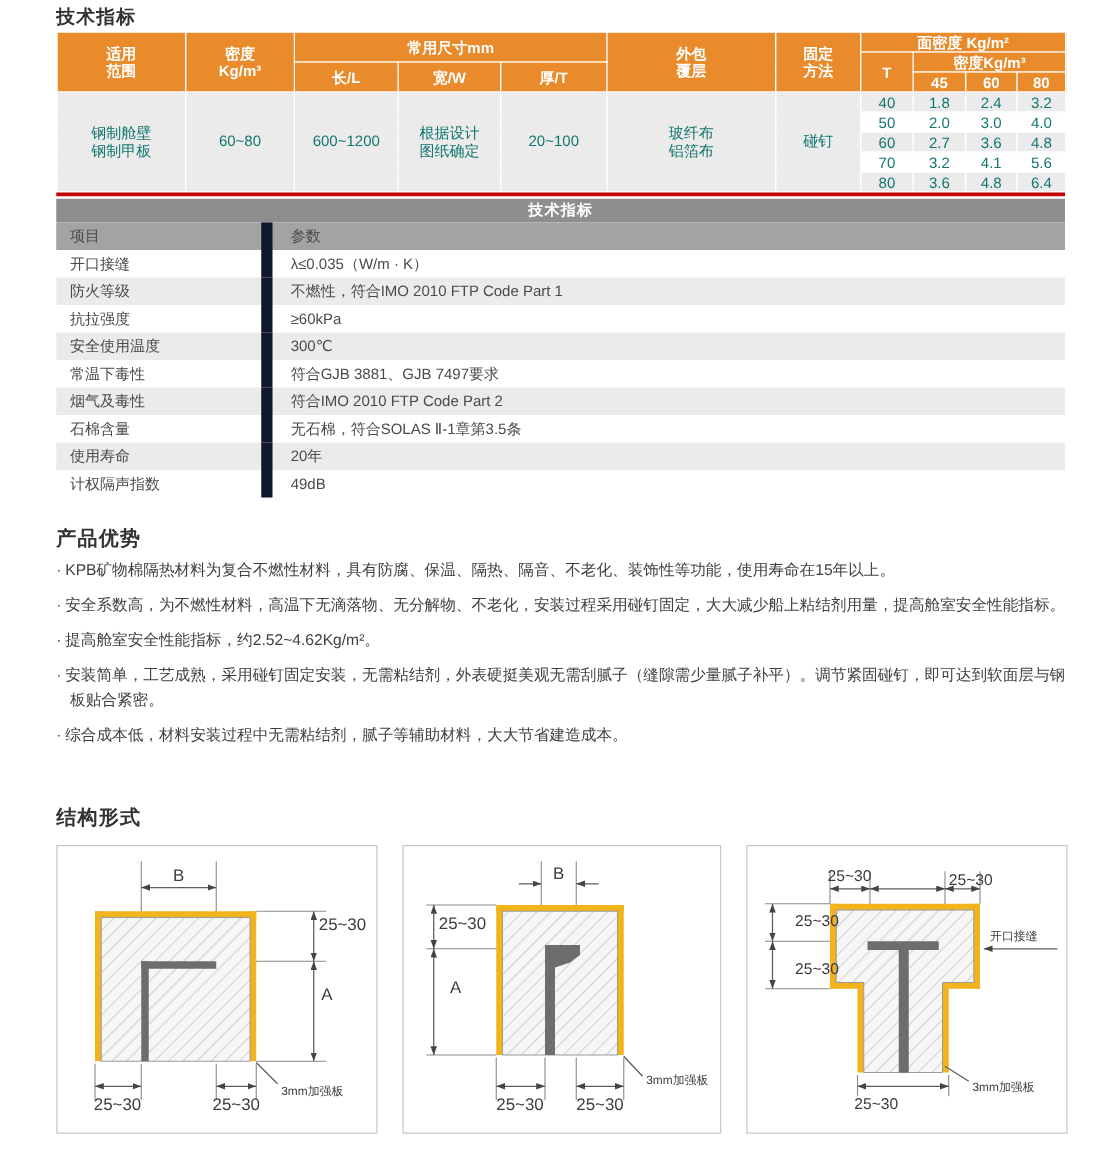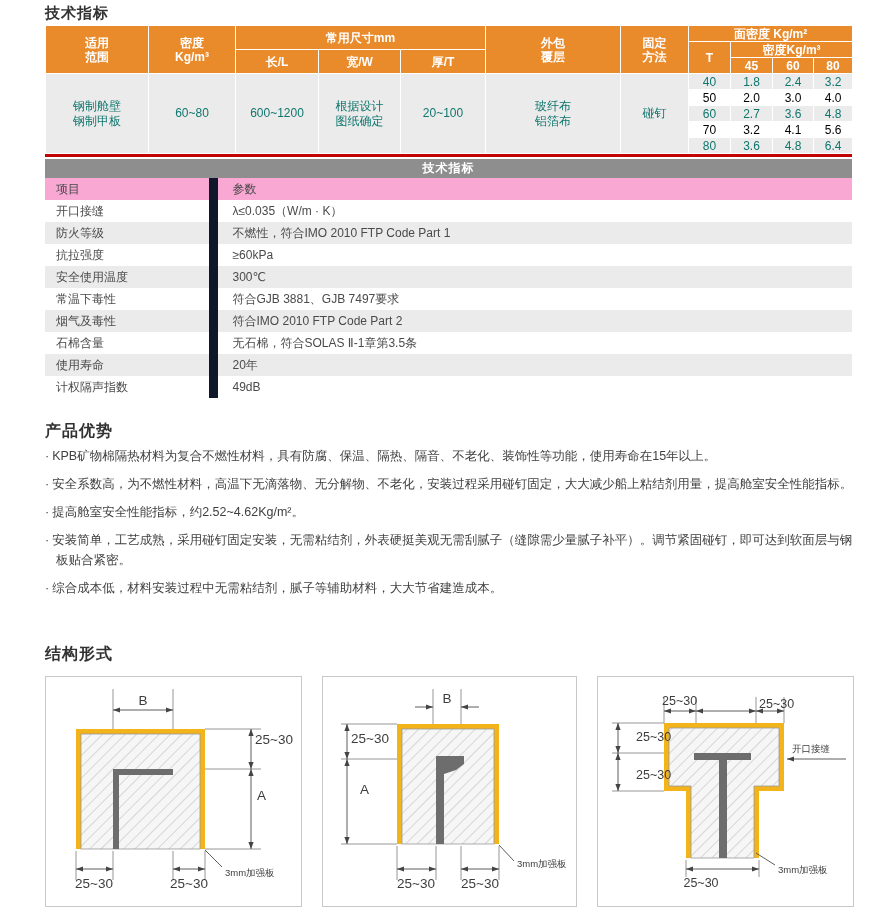--- a/index.html
+++ b/index.html
@@ -7,34 +7,34 @@
         font-family:"Liberation Sans","DejaVu Sans",sans-serif;color:#3f3f3f;}
   .sec-title{position:absolute;left:45px;font-size:16px;font-weight:bold;color:#323232;letter-spacing:1px;}
   
   .spec-table{position:absolute;left:45px;top:25px;width:807px;border-collapse:collapse;table-layout:fixed;}
   .spec-table td{border:1px solid #fff;text-align:center;vertical-align:middle;font-size:12px;padding:0;}
   .spec-table .oh{background:#E98A2B;color:#fff;font-weight:bold;line-height:14px;}
   .spec-table tr.h1{height:16px;} .spec-table tr.h2{height:8px;} .spec-table tr.h3{height:8px;}
   .spec-table tr.h4{height:16px;} .spec-table tr.dr{height:16px;}
   .spec-table .mg{background:#EBEBEB;color:#555;line-height:15px;}
   .spec-table tr.dr-g td{background:#EBEBEB;color:#0f766e;}
-  .spec-table tr.dr-w td{background:#fff;color:#000000;}
+  .spec-table tr.dr-w td{background:#fff;color:#0f766e;}
   .spec-table tr.dr td.mg{background:#EBEBEB;}
   .ln{display:block;}
   .redline{position:absolute;left:45px;top:154px;width:807px;height:3px;background:#C00505;}
   
   .banner{position:absolute;left:45px;top:159px;width:807px;height:19px;background:#8E8E8E;
           color:#fff;font-size:12px;font-weight:bold;text-align:center;line-height:19px;letter-spacing:1px;}
   
   .tech-table{position:absolute;left:45px;top:178px;width:807px;border-collapse:collapse;table-layout:fixed;font-size:12px;color:#4a4a4a;}
   .tech-table td{height:22px;padding:0 0 0 11px;vertical-align:middle;}
   .tech-table td.v{border-left:9px solid #0f172a;padding-left:15px;}
   .tech-table tr:nth-child(odd) td{background:#EBEBEB;}
   .tech-table tr:nth-child(even) td{background:#fff;}
-  .tech-table tr.hdr td{background:#f9a8d4;}
+  .tech-table tr.hdr td{background:#a3a3a3;}
   
   .bullets{position:absolute;left:45px;top:446px;width:812px;font-size:12.5px;line-height:20px;color:#3f3f3f;}
   .bullets .bi{margin:0 0 8px 0;padding-left:11px;text-indent:-11px;}
   .bullets .dot{margin-right:3px;}
   
   .dbox{position:absolute;top:676px;height:229px;border:1px solid #c9c9c9;background:#fff;}
   .dbox svg{display:block;}
   .dim-label{font-size:13.5px;fill:#3d3d3d;}
   .dim-label-sm{font-size:12.5px;fill:#3d3d3d;}
   .note-label{font-size:9.5px;fill:#3d3d3d;}

